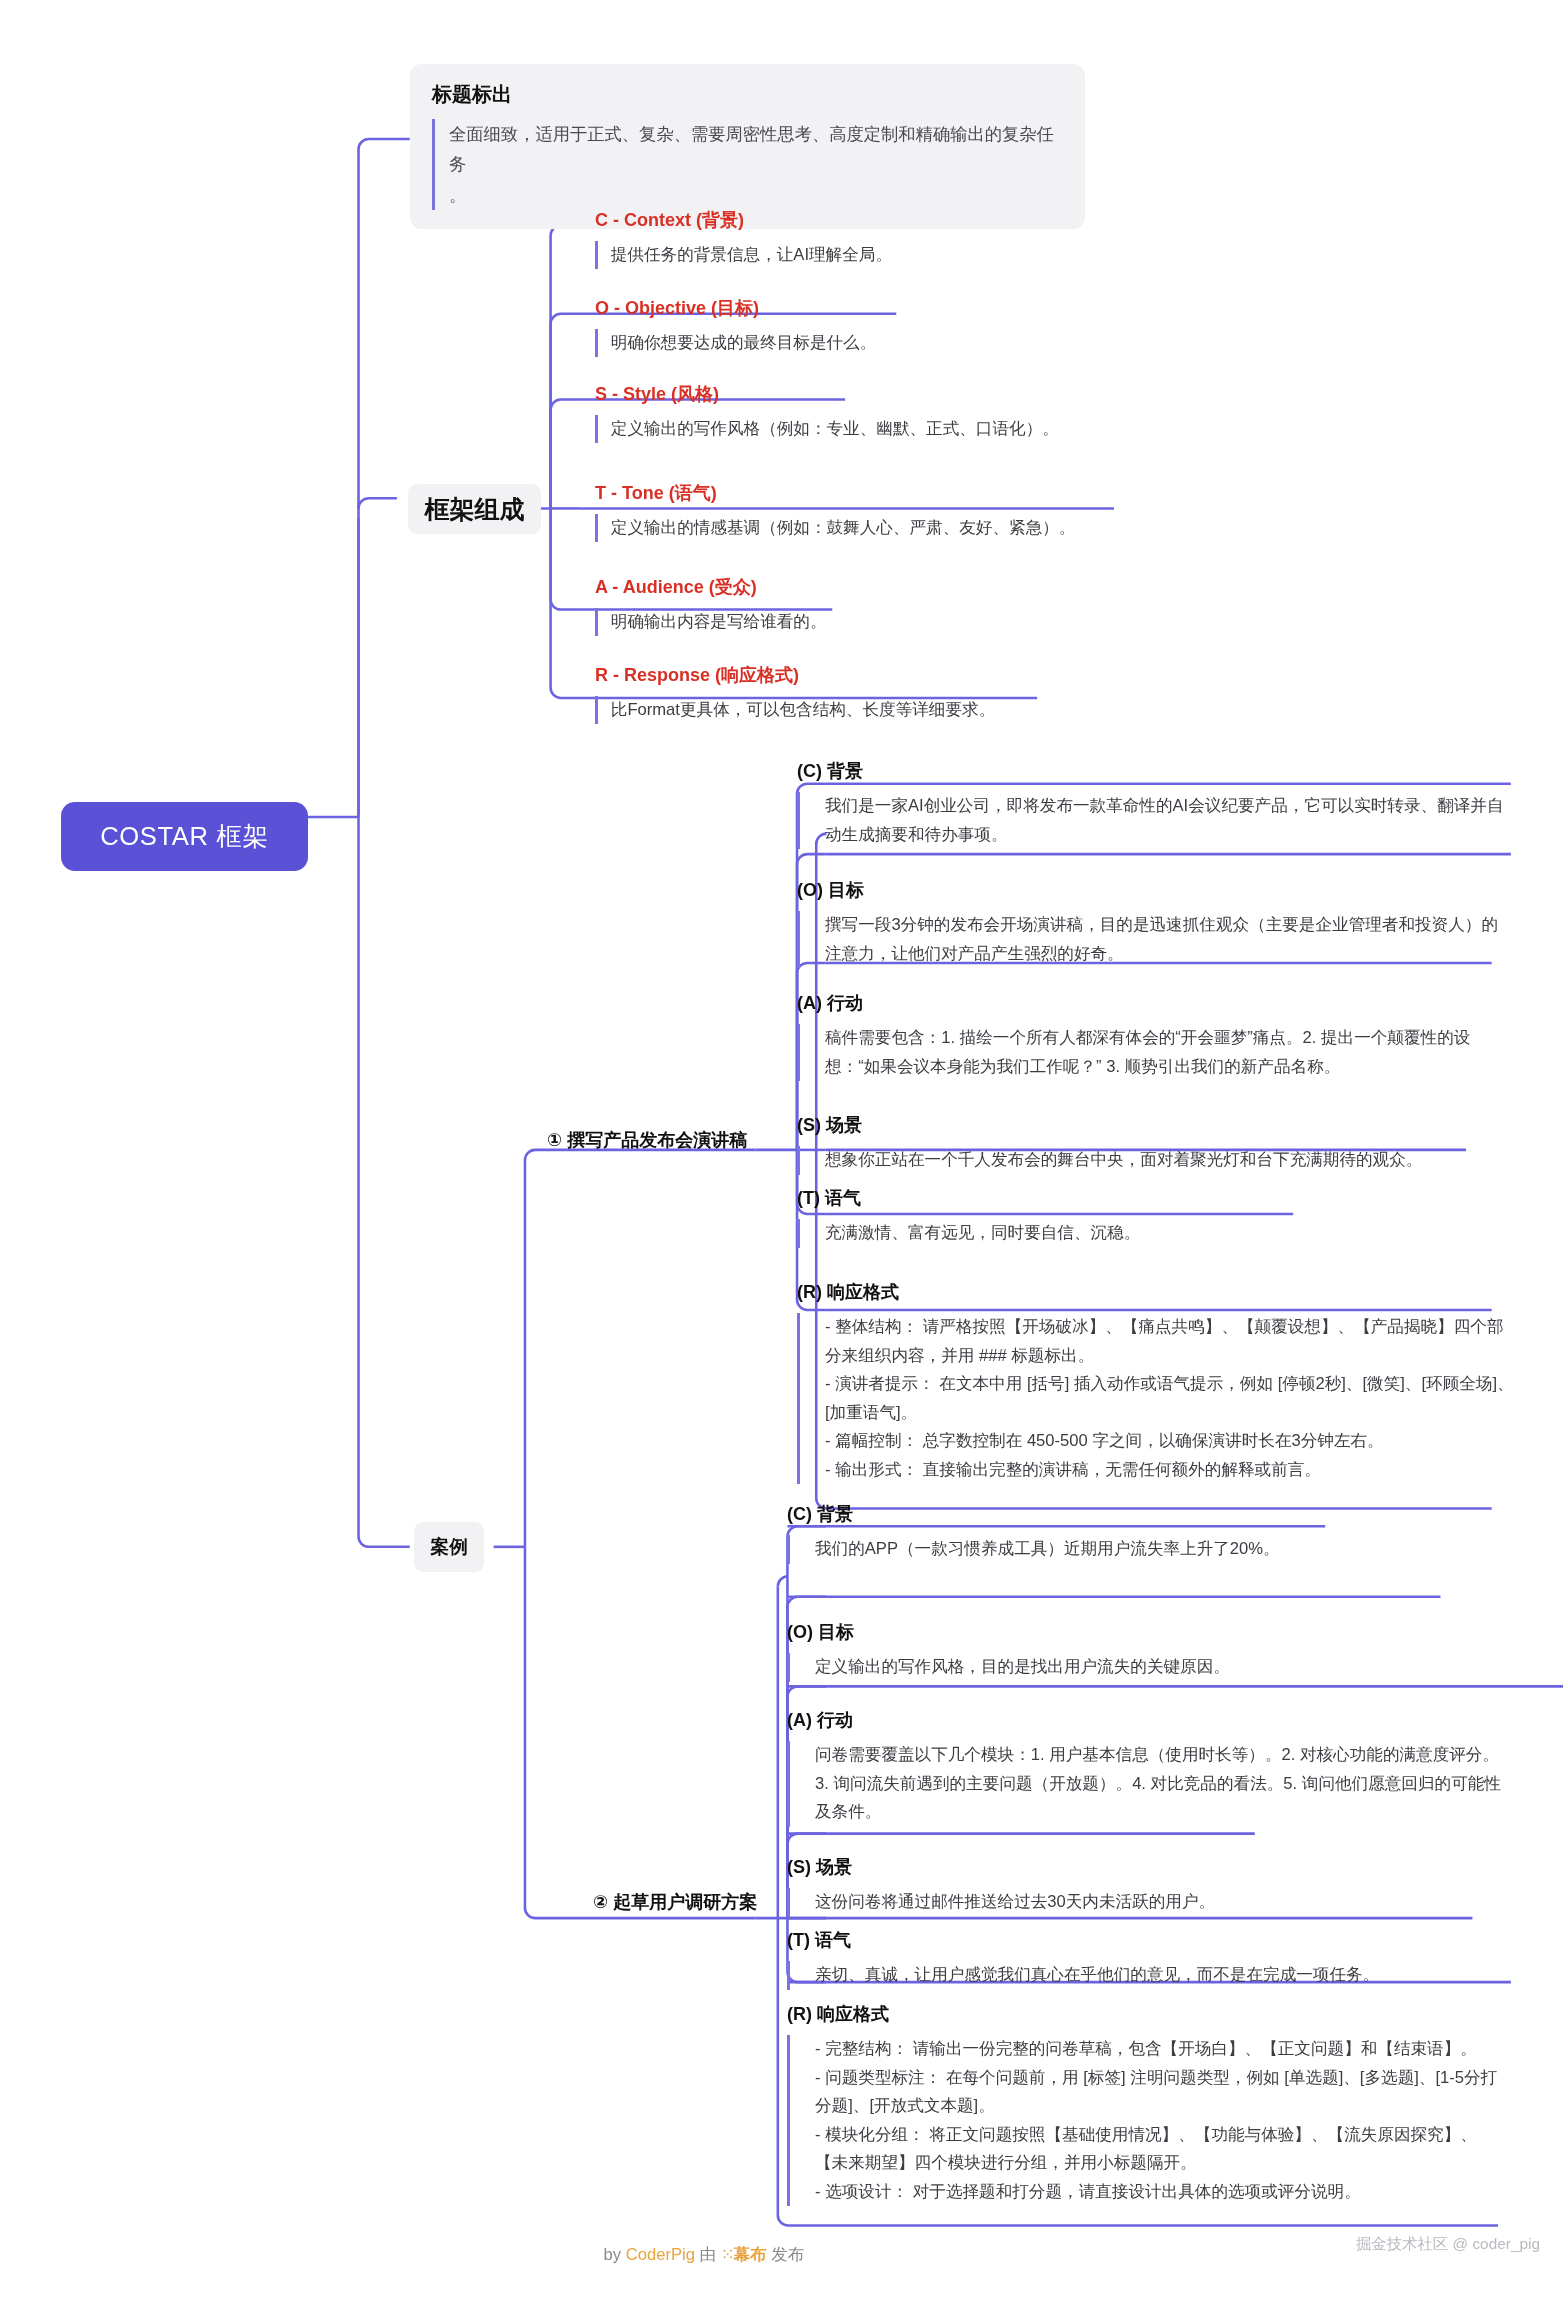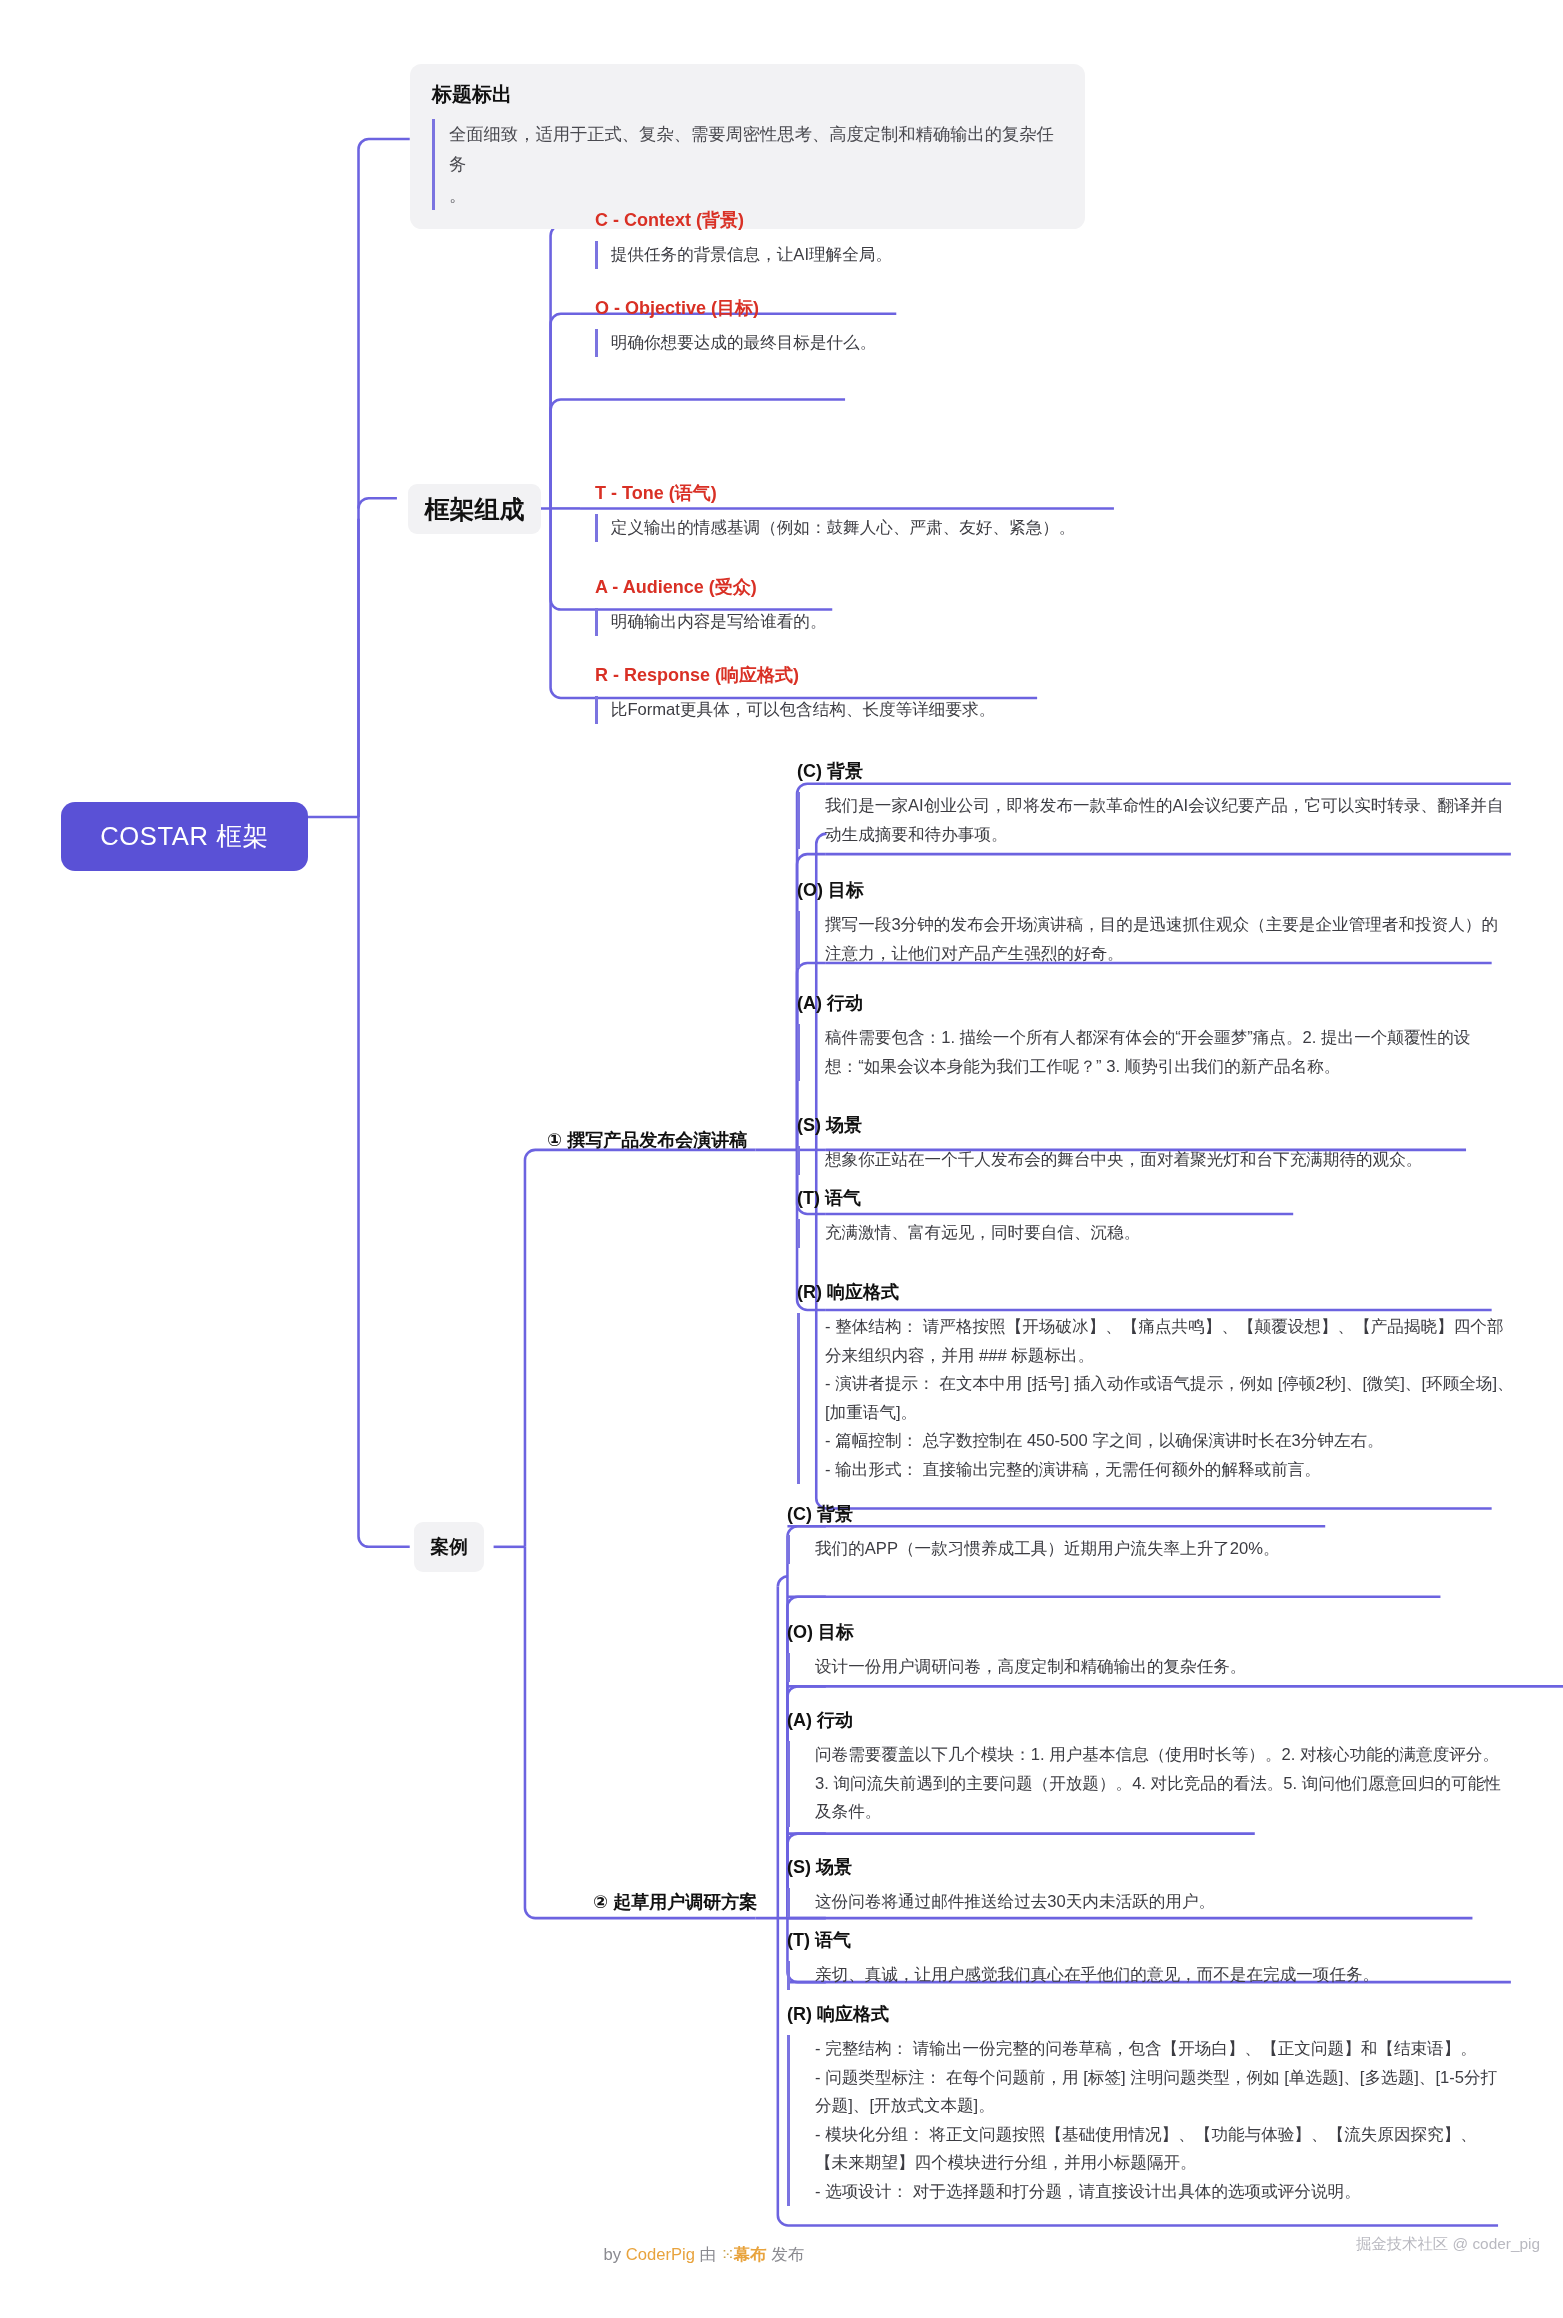--- a/index.html
+++ b/index.html
@@ -223,20 +223,24 @@
   <div class="comp" style="left:595px; top:208px; width:640px;">
     <div class="comp-title">C - Context (背景)</div>
     <div class="comp-body">提供任务的背景信息，让AI理解全局。</div>
   </div>
 
   <div class="comp" style="left:595px; top:296px; width:640px;">
     <div class="comp-title">O - Objective (目标)</div>
     <div class="comp-body">明确你想要达成的最终目标是什么。</div>
   </div>
 
+  <div class="comp" style="left:595px; top:382px; width:704px;">
+    <div class="comp-title">S - Style (风格)</div>
+    <div class="comp-body">定义输出的写作风格（例如：专业、幽默、正式、口语化）。</div>
+  </div>
 
   <div class="comp" style="left:595px; top:481px; width:717px;">
     <div class="comp-title">T - Tone (语气)</div>
     <div class="comp-body">定义输出的情感基调（例如：鼓舞人心、严肃、友好、紧急）。</div>
   </div>
 
   <div class="comp" style="left:595px; top:575px; width:640px;">
     <div class="comp-title">A - Audience (受众)</div>
     <div class="comp-body">明确输出内容是写给谁看的。</div>
   </div>
@@ -302,21 +306,21 @@
   <div class="caseblk" style="left:787px; top:1502px; width:717px;">
     <div class="cb-title">(C) 背景</div>
     <div class="cb-body">
         <span class="ln">我们的APP（一款习惯养成工具）近期用户流失率上升了20%。</span>
       </div>
   </div>
 
   <div class="caseblk" style="left:787px; top:1620px; width:717px;">
     <div class="cb-title">(O) 目标</div>
     <div class="cb-body">
-        <span class="ln">设计一份用户调研问卷，高度定制和精确输出的复杂任务。</span>
+        <span class="ln">定义输出的写作风格，目的是找出用户流失的关键原因。</span>
       </div>
   </div>
 
   <div class="caseblk" style="left:787px; top:1708px; width:717px;">
     <div class="cb-title">(A) 行动</div>
     <div class="cb-body">
         <span class="ln">问卷需要覆盖以下几个模块：1. 用户基本信息（使用时长等）。2. 对核心功能的满意度评分。3. 询问流失前遇到的主要问题（开放题）。4. 对比竞品的看法。5. 询问他们愿意回归的可能性及条件。</span>
       </div>
   </div>
 

